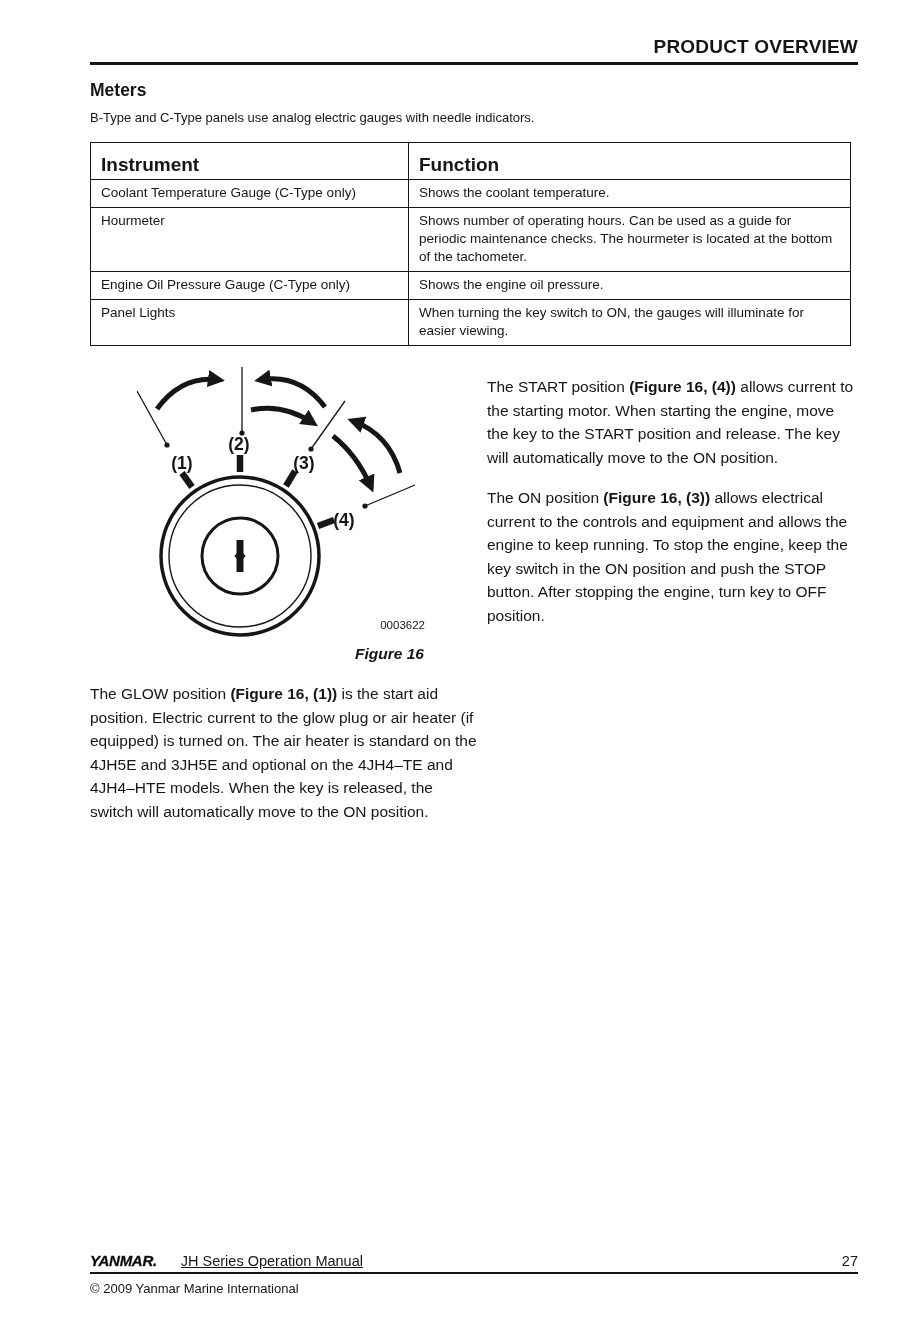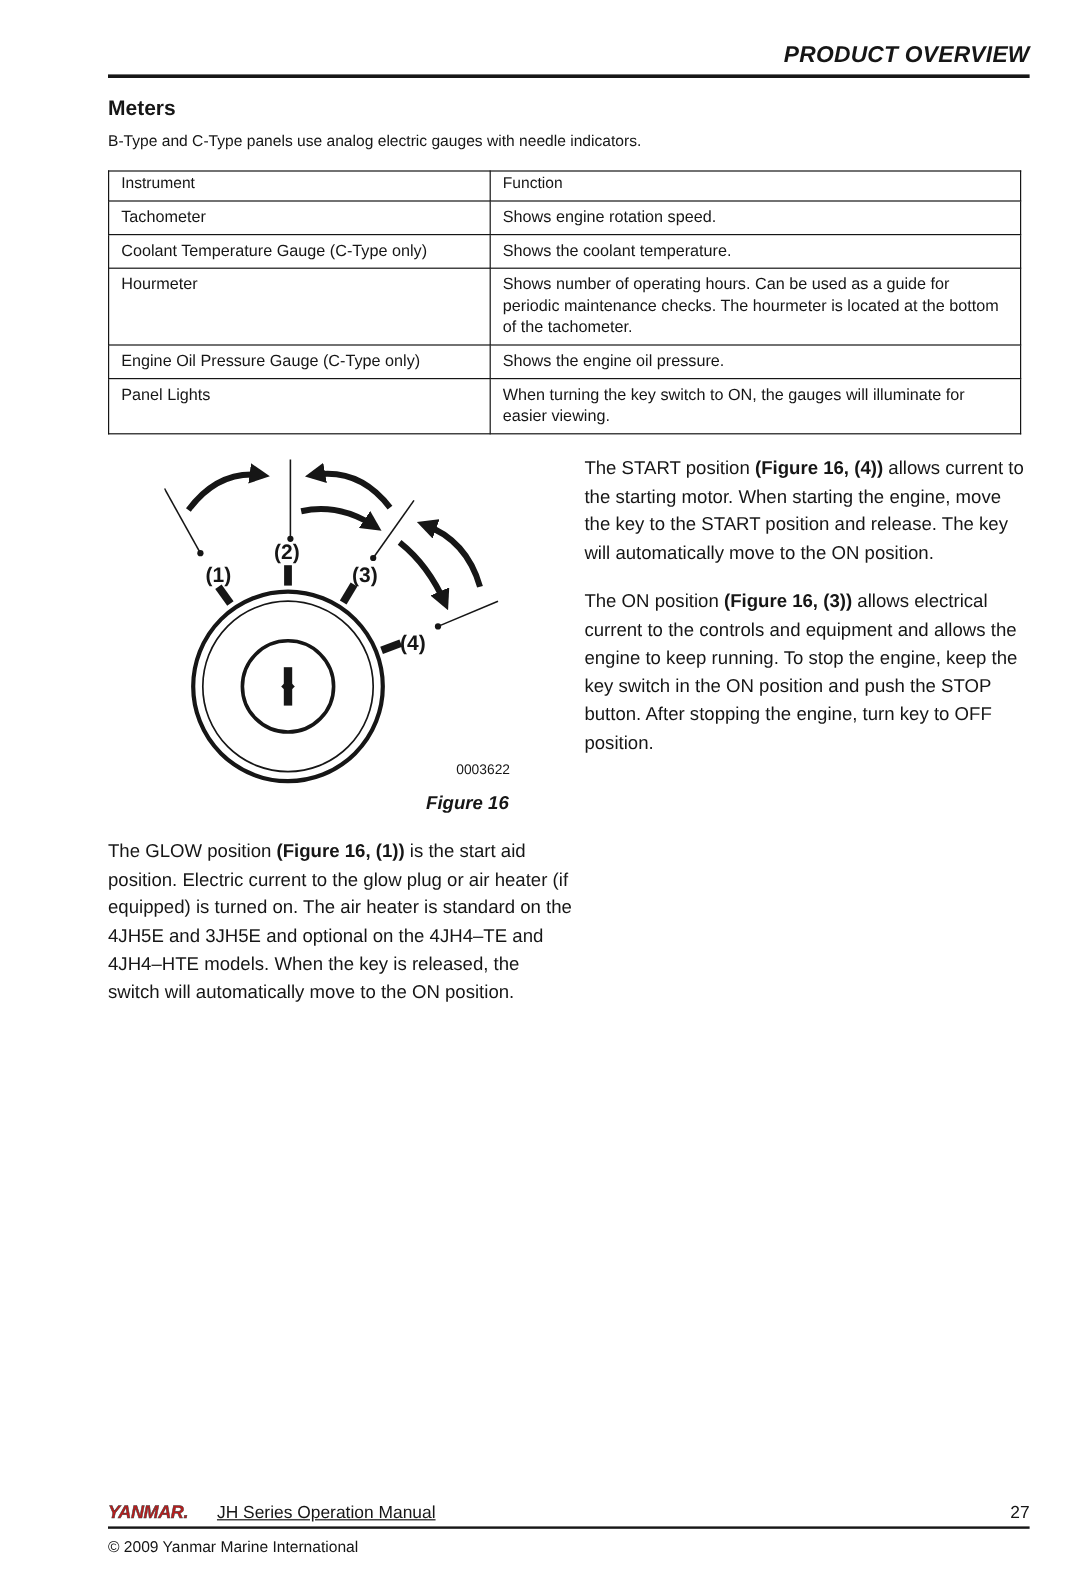--- a/index.html
+++ b/index.html
@@ -11,56 +11,55 @@
     padding:36px 52px 0 90px;
     font-family:"Liberation Sans","DejaVu Sans",sans-serif;
     color:#161616;
     overflow:hidden;
   }
   
   .header-title{
     text-align:right;
     font-size:19px;font-weight:700;letter-spacing:.2px;
     line-height:22px;
-    font-style:italic;
   }
   .header-rule{height:3px;background:#161616;margin-top:4px;}
   
   .meters-heading{font-size:17.5px;font-weight:700;margin:15px 0 7px;line-height:21px;}
   .meters-intro{font-size:13px;margin:0 0 14px;line-height:20px;}
   table.instruments{
     width:761px;border-collapse:collapse;table-layout:fixed;
     font-size:13.5px;line-height:18px;
   }
   table.instruments th,table.instruments td{
     border:1.7px solid #161616;
     padding:4px 10px 5px;
     vertical-align:top;text-align:left;
   }
-  table.instruments th{font-weight:400;font-size:13px;padding-top:1px;}
+  table.instruments th{font-weight:700;font-size:19px;padding-top:13px;}
   table.instruments col.c1{width:318px;}
   
   .columns{display:grid;grid-template-columns:387px 371px;column-gap:10px;margin-top:15px;}
   .keyswitch-heading{font-size:17.5px;font-weight:700;margin:0 0 4px;line-height:24px;}
   figure.keyswitch{margin:0;padding:0;}
   .keyswitch-svg{display:block;margin-left:47px;}
   figcaption.fig-caption{
     width:312px;margin-left:22px;margin-top:2px;
     text-align:right;font-weight:700;font-style:italic;font-size:15.5px;
   }
   .bodytext{font-size:15.5px;line-height:23.5px;margin:0;}
   .col-left .bodytext{margin-top:19px;}
-  .col-right .bodytext{margin-top:2px;margin-bottom:17px;}
+  .col-right .bodytext{margin-top:14px;margin-bottom:17px;}
   .figref{font-weight:700;}
   
   .footer{position:absolute;left:90px;top:1252px;width:768px;}
   .footer-line{display:flex;align-items:baseline;}
   .yanmar-logo{
     font-weight:800;font-style:italic;font-size:15px;
-    letter-spacing:-.3px;color:#b91c1c;
+    letter-spacing:-.3px;color:#000000;
     -webkit-text-stroke:.4px #3a3a3a;
   }
   .manual-title{margin-left:24px;font-size:14.5px;text-decoration:underline;}
   .page-number{margin-left:auto;font-size:14.5px;}
   .footer-rule{height:2px;background:#161616;margin-top:3px;}
   .copyright{text-align:left;font-size:13px;margin-top:7px;}
 </style>
 </head>
 <body>
 
@@ -80,24 +79,20 @@
           <col class="c1">
           <col class="c2">
         </colgroup>
       <thead>
         <tr>
           <th>Instrument</th>
           <th>Function</th>
         </tr>
       </thead>
       <tbody>
-        <tr>
-          <td>Tachometer</td>
-          <td>Shows engine rotation speed.</td>
-        </tr>
         <tr>
           <td>Coolant Temperature Gauge (C-Type only)</td>
           <td>Shows the coolant temperature.</td>
         </tr>
         <tr>
           <td>Hourmeter</td>
           <td>Shows number of operating hours. Can be used as a guide for periodic maintenance checks. The hourmeter is located at the bottom of the tachometer.</td>
         </tr>
         <tr>
           <td>Engine Oil Pressure Gauge (C-Type only)</td>

